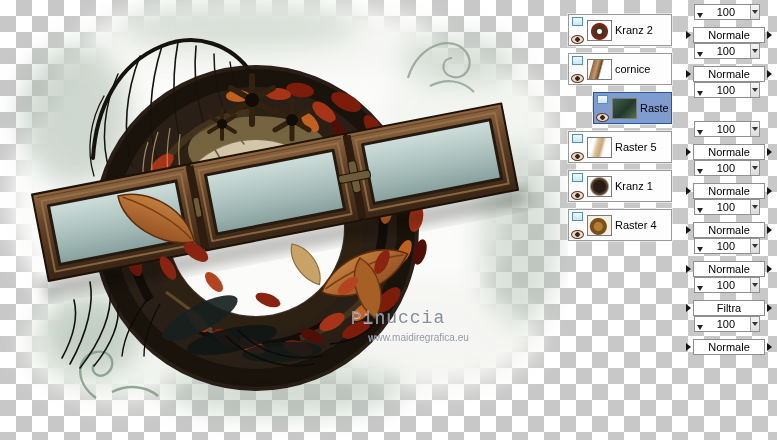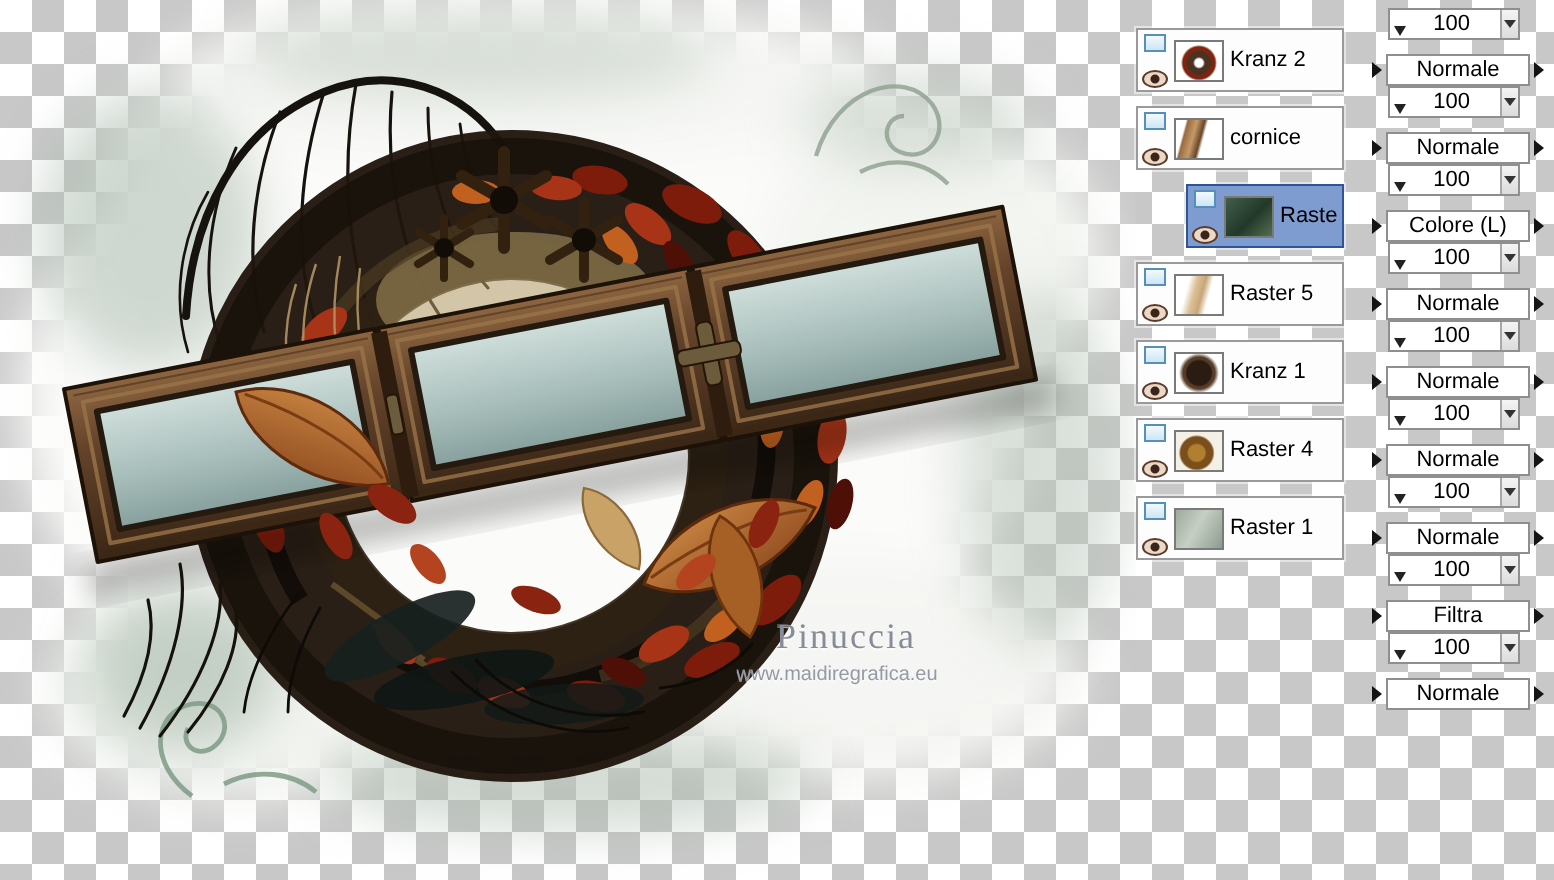--- a/index.html
+++ b/index.html
@@ -8,22 +8,22 @@
     position:relative;width:777px;height:440px;overflow:hidden;
     background-color:#ffffff;
     background-image:
       linear-gradient(45deg,#c8c8c8 25%,transparent 25%,transparent 75%,#c8c8c8 75%),
       linear-gradient(45deg,#c8c8c8 25%,transparent 25%,transparent 75%,#c8c8c8 75%);
     background-size:32px 32px;
     background-position:0 0,16px 16px;
   }
   .art{position:absolute;left:0;top:0;}
   .wm-name{
-    position:absolute;left:338px;top:308px;width:120px;text-align:right;
-    font-family:Liberation Serif, serif;font-size:18px;letter-spacing:1px;
+    position:absolute;left:338px;top:308px;width:120px;text-align:center;
+    font-family:Liberation Mono, monospace;font-size:18px;letter-spacing:1px;
     color:#868d99;text-shadow:0 1px 0 rgba(255,255,255,.6);
   }
   .wm-url{
     position:absolute;left:346px;top:332px;width:145px;text-align:center;
     font-size:10px;color:#939aa5;text-shadow:0 1px 0 rgba(255,255,255,.5);
   }
 
   
   .layers-col{position:absolute;left:568px;top:14px;width:104px;display:flex;flex-direction:column;gap:7px;}
   .layer-row{
@@ -352,28 +352,20 @@
       <div class="micro">
         <span class="ltype"></span>
         <span class="eye"></span>
       </div>
       <span class="thumb" data-thumb="raster4"></span>
       <span class="lname">Raster 4</span>
     </div>
 
 
 
-    <div class="layer-row">
-      <div class="micro">
-        <span class="ltype"></span>
-        <span class="eye"></span>
-      </div>
-      <span class="thumb" data-thumb="raster1"></span>
-      <span class="lname">Raster 1</span>
-    </div>
 
   </div>
 
   <div class="ctl-col">
 
     <div class="ctl-unit">
       <div class="opacity-box">
         <span class="sl-thumb"></span>
         <span class="opv">100</span>
         <span class="spin"></span>
@@ -396,25 +388,20 @@
         <div class="mode-box">Normale</div>
         <span class="tri r"></span>
       </div>
     </div>
 
     <div class="ctl-unit">
       <div class="opacity-box">
         <span class="sl-thumb"></span>
         <span class="opv">100</span>
         <span class="spin"></span>
-      </div>
-      <div class="mode-row">
-        <span class="tri l"></span>
-        <div class="mode-box">Colore (L)</div>
-        <span class="tri r"></span>
       </div>
     </div>
 
     <div class="ctl-unit">
       <div class="opacity-box">
         <span class="sl-thumb"></span>
         <span class="opv">100</span>
         <span class="spin"></span>
       </div>
       <div class="mode-row">

